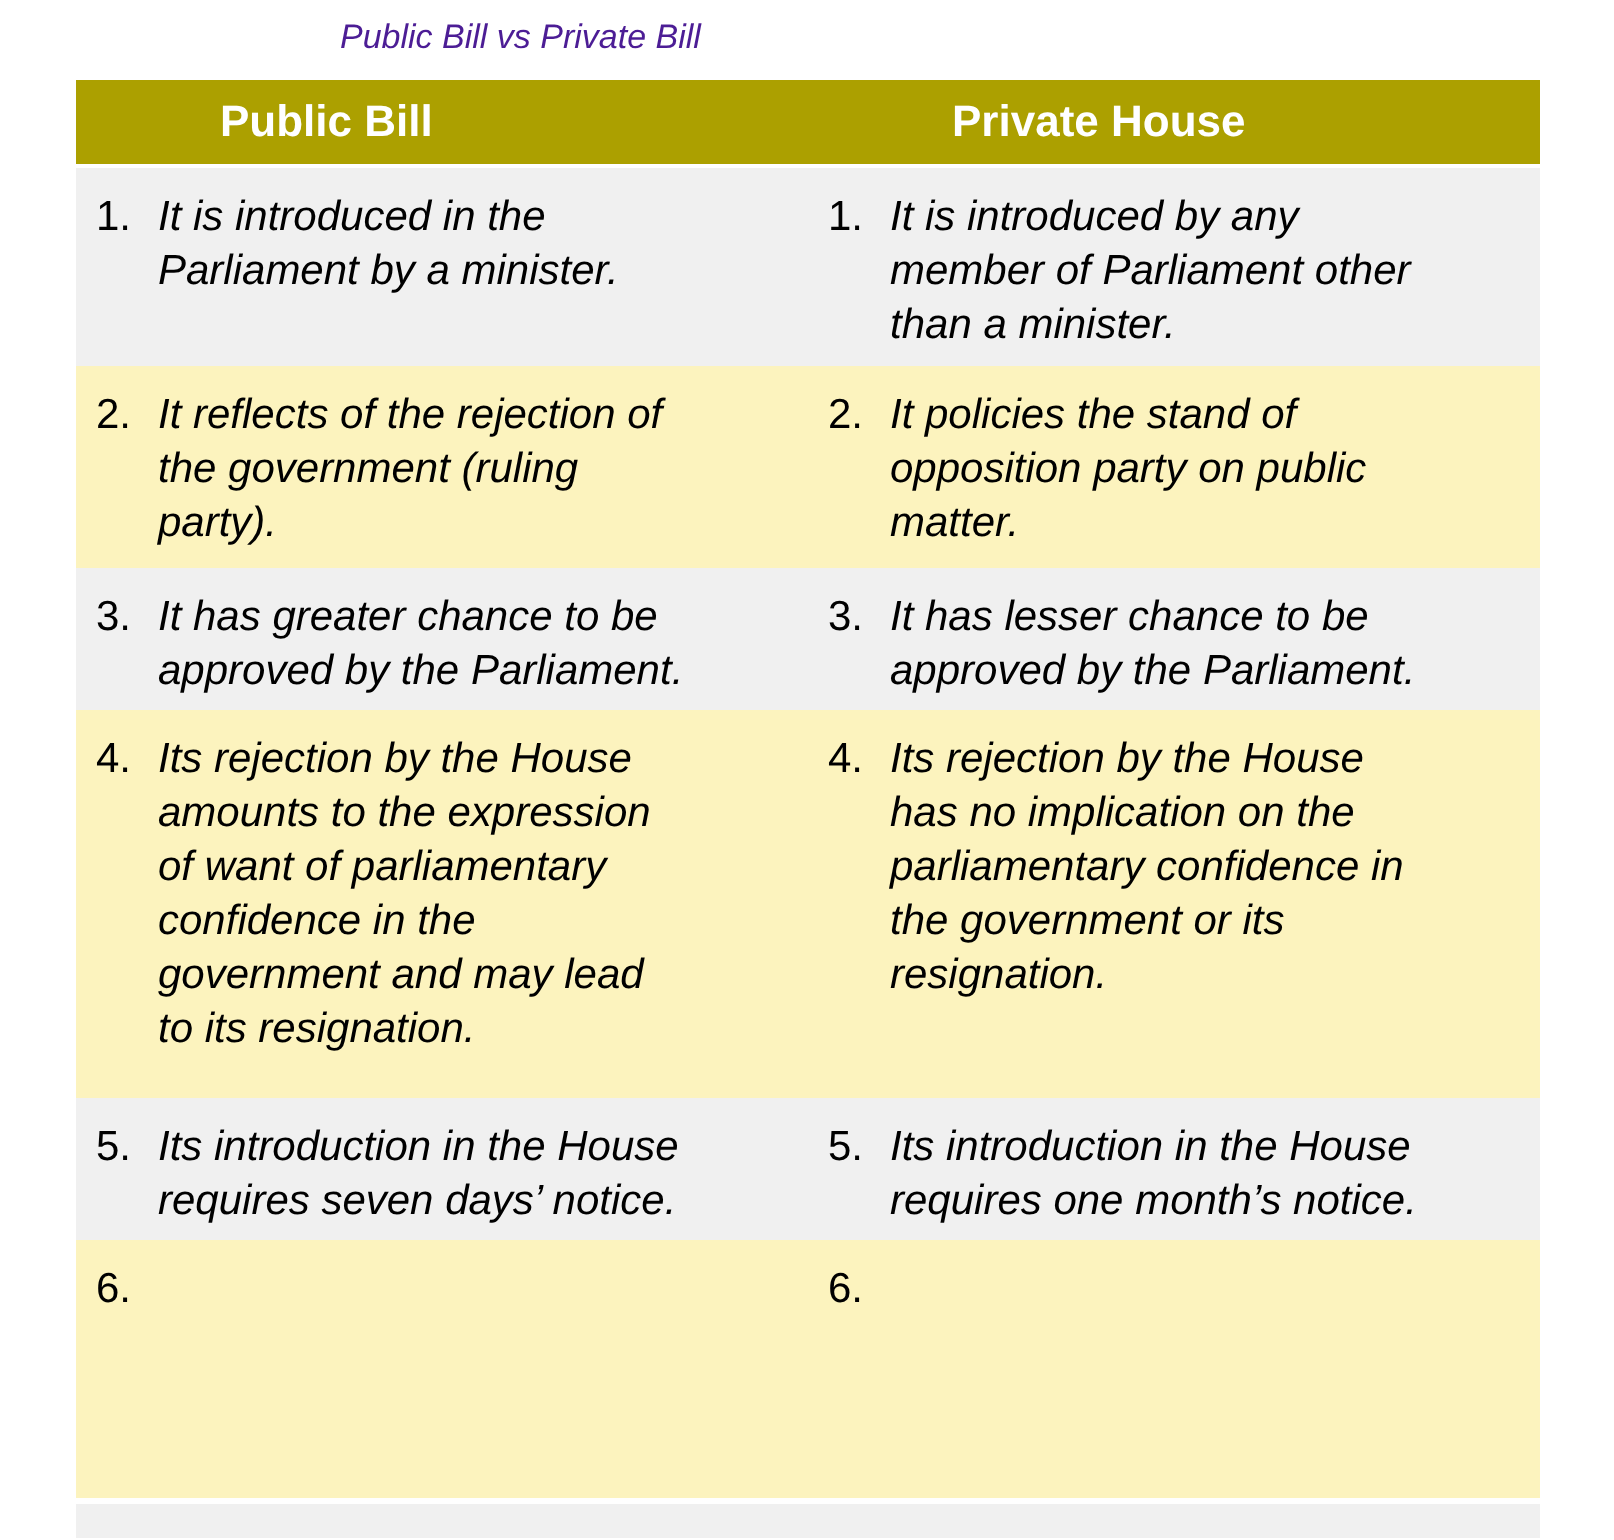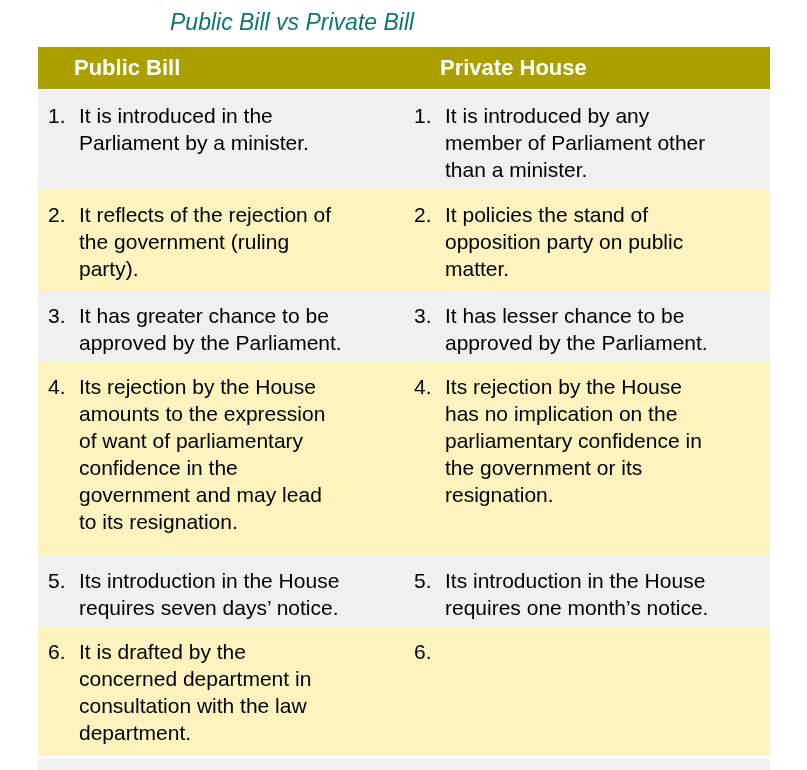--- a/index.html
+++ b/index.html
@@ -7,39 +7,39 @@
     padding: 0;
     background: #ffffff;
     width: 807px;
     height: 770px;
     overflow: hidden;
     font-family: "Liberation Sans", sans-serif;
     color: var(--body-text, #000000);
   }
   .page-title {
     margin: 9px 16px 0 170px;
-    font-size: 23px;
+    font-size: 17px;
     font-style: italic;
-    color: #0f766e;
+    color: #4c1d95;
   }
   .comparison-table {
     margin: 11px 0 0 38px;
     width: 732px;
   }
   .header-row {
     display: flex;
     height: 44px;
     background: var(--header-bg, #ACA000);
     border-bottom: 2px solid #ffffff;
     box-sizing: border-box;
   }
   .header-cell {
     width: 366px;
     box-sizing: border-box;
-    padding-left: 36px;
+    padding-left: 72px;
     font-size: 22px;
     font-weight: bold;
     line-height: 41px;
     color: var(--header-text, #ffffff);
   }
   .t-row {
     display: flex;
   }
   .t-row.gray   { background: var(--row-gray, #F0F0F0); }
   .t-row.yellow { background: var(--row-yellow, #FCF3BE); }
@@ -58,20 +58,21 @@
     font-size: 21px;
     line-height: 27px;
     color: #000000;
   }
   .row-num {
     flex: none;
     width: 31px;
   }
   .cell-text {
     white-space: pre-line;
+    font-style: italic;
   }
   .partial-row {
     height: 17px;
     margin-top: 3px;
     background: var(--row-gray, #F0F0F0);
   }
 </style>
 </head>
 <body>
 
@@ -157,24 +158,20 @@
       <div class="t-cell">
         <span class="row-num">5.</span>
         <span class="cell-text">Its introduction in the House
 requires one month’s notice.</span>
       </div>
     </div>
 
     <div class="t-row yellow r6">
       <div class="t-cell">
         <span class="row-num">6.</span>
-        <span class="cell-text">It is drafted by the
-concerned department in
-consultation with the law
-department.</span>
       </div>
       <div class="t-cell">
         <span class="row-num">6.</span>
       </div>
     </div>
 
     <div class="partial-row"></div>
 
   </div>
 </div>

